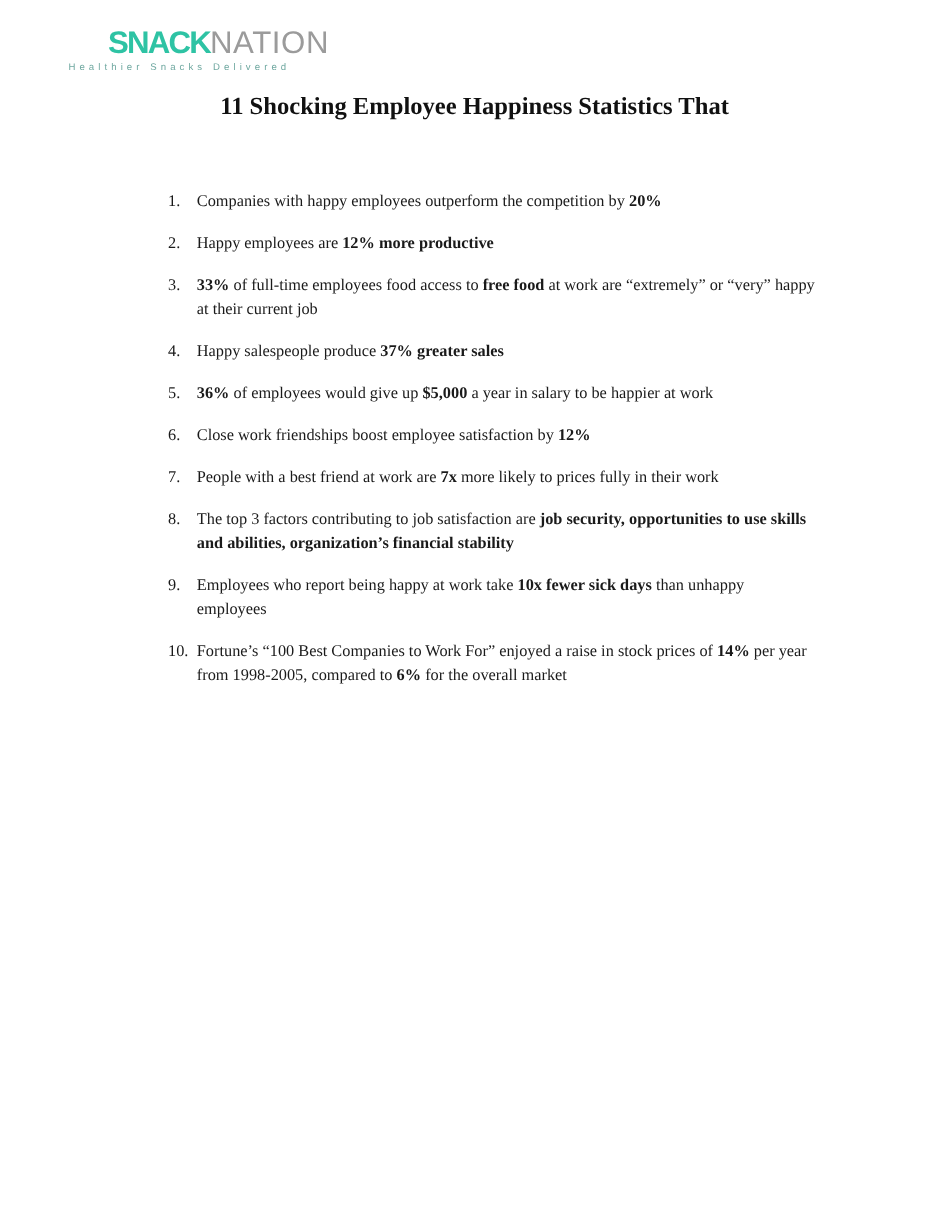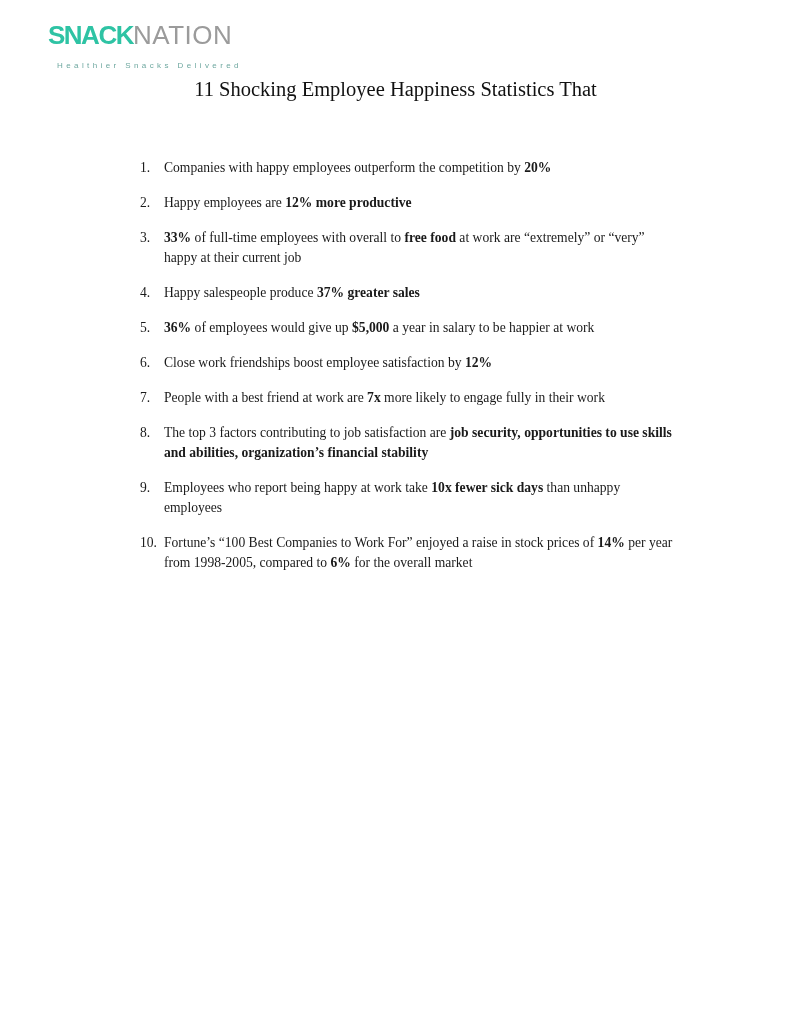--- a/index.html
+++ b/index.html
@@ -15,47 +15,48 @@
   .logo {
     position: absolute;
     left: 48px;
     top: 22px;
     line-height: 1;
   }
   .logo-wordmark {
     font-family: "Liberation Sans", sans-serif;
     font-size: 26px;
     white-space: nowrap;
+    margin-left: 42px;
   }
   .logo-primary {
     font-weight: 800;
     letter-spacing: -1.5px;
     color: var(--brand-primary, #2EC3A4);
   }
   .logo-secondary {
     font-weight: 300;
     letter-spacing: 0.5px;
     color: var(--brand-secondary, #9B9B9B);
   }
   .logo-tagline {
     font-family: "Liberation Sans", sans-serif;
     font-size: 8px;
     letter-spacing: 3.4px;
-    margin-top: 14px;
+    margin-top: 4px;
     margin-left: 9px;
     color: var(--brand-tagline, #6FA8A0);
     white-space: nowrap;
   }
   .doc-title {
     position: absolute;
     top: 76px;
     left: 0;
     width: 791px;
     text-align: center;
-    font-weight: normal;
+    font-weight: bold;
     font-size: 20.5px;
     line-height: 27px;
     color: #111111;
   }
   .stat-list {
     position: absolute;
     top: 158px;
     left: 140px;
     width: 540px;
   }
@@ -93,37 +94,37 @@
     <div class="stat-item">
       <span class="stat-number">1.</span>
       <span class="stat-text"><span>Companies with happy employees outperform the competition by </span><span class="b">20%</span></span>
     </div>
     <div class="stat-item">
       <span class="stat-number">2.</span>
       <span class="stat-text"><span>Happy employees are </span><span class="b">12% more productive</span></span>
     </div>
     <div class="stat-item">
       <span class="stat-number">3.</span>
-      <span class="stat-text"><span class="b">33%</span><span> of full-time employees with overall to </span><span class="b">free food</span><span> at work are “extremely” or “very” happy at their current job</span></span>
+      <span class="stat-text"><span class="b">33%</span><span> of full-time employees food access to </span><span class="b">free food</span><span> at work are “extremely” or “very” happy at their current job</span></span>
     </div>
     <div class="stat-item">
       <span class="stat-number">4.</span>
       <span class="stat-text"><span>Happy salespeople produce </span><span class="b">37% greater sales</span></span>
     </div>
     <div class="stat-item">
       <span class="stat-number">5.</span>
       <span class="stat-text"><span class="b">36%</span><span> of employees would give up </span><span class="b">$5,000</span><span> a year in salary to be happier at work</span></span>
     </div>
     <div class="stat-item">
       <span class="stat-number">6.</span>
       <span class="stat-text"><span>Close work friendships boost employee satisfaction by </span><span class="b">12%</span></span>
     </div>
     <div class="stat-item">
       <span class="stat-number">7.</span>
-      <span class="stat-text"><span>People with a best friend at work are </span><span class="b">7x</span><span> more likely to engage fully in their work</span></span>
+      <span class="stat-text"><span>People with a best friend at work are </span><span class="b">7x</span><span> more likely to prices fully in their work</span></span>
     </div>
     <div class="stat-item">
       <span class="stat-number">8.</span>
       <span class="stat-text"><span>The top 3 factors contributing to job satisfaction are </span><span class="b">job security, opportunities to use skills and abilities, organization’s financial stability</span></span>
     </div>
     <div class="stat-item">
       <span class="stat-number">9.</span>
       <span class="stat-text"><span>Employees who report being happy at work take </span><span class="b">10x fewer sick days</span><span> than unhappy employees</span></span>
     </div>
     <div class="stat-item">

